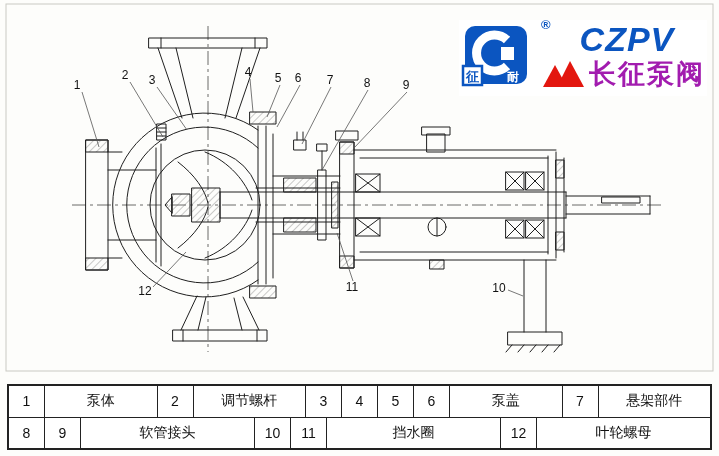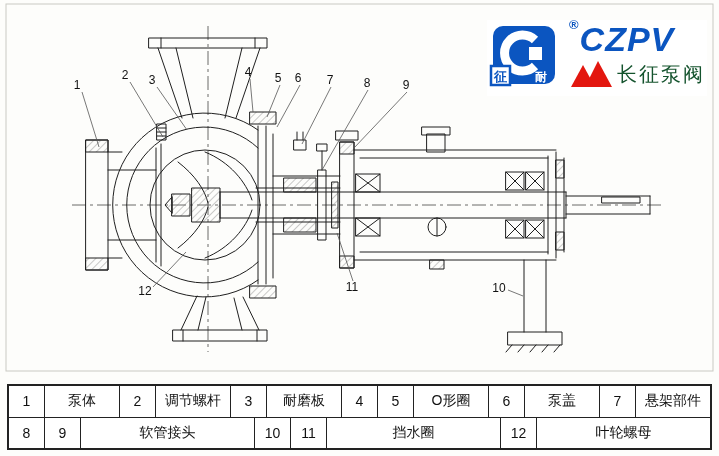--- a/index.html
+++ b/index.html
@@ -13,23 +13,23 @@
   }
   .stage { position:absolute; inset:0; background:#fdfdfb; }
   svg.drawing { position:absolute; left:0; top:0; display:block; }
 
   
   .logo { position:absolute; top:20px; right:12px; display:flex; align-items:flex-start; gap:8px; background:#fff; padding:2px; }
   .logo-mark { position:relative; width:72px; height:72px; flex:0 0 auto; }
   .logo-text { display:flex; flex-direction:column; align-items:flex-start; }
   .brand-row { display:flex; align-items:flex-start; line-height:1; }
   .reg { font-size:13px; font-weight:700; color:#0b55c0; position:relative; top:-4px; margin-right:1px; }
-  .brand { font-size:34px; font-weight:800; letter-spacing:1px; color:#0b55c0; line-height:1; font-style:italic; }
+  .brand { font-size:34px; font-weight:800; letter-spacing:1px; color:#0b55c0; line-height:1; font-style:italic;margin-left:28px; }
   .cn-row { display:flex; align-items:center; gap:4px; margin-top:4px; }
-  .cn { font-size:20px; font-weight:400; letter-spacing:2px; color:#14532d; line-height:1; }
+  .cn { font-size:27px; font-weight:700; letter-spacing:2px; color:#a21caf; line-height:1; }
 
   
   .parts-table {
     position:absolute; left:7px; right:7px; top:384px; height:66px;
     border:2px solid #222; background:#fff;
     display:flex; flex-direction:column;
   }
   .t-row { flex:1; display:flex; align-items:stretch; }
   .t-row.second { border-top:1.5px solid #222; }
   .cell {
@@ -244,24 +244,22 @@
     </div>
   </div>
 
   <div class="parts-table">
     <div class="t-row">
       <div class="cell num">1</div>
       <div class="cell name">泵体</div>
       <div class="cell num">2</div>
       <div class="cell name">调节螺杆</div>
       <div class="cell num">3</div>
-      <div class="cell name">耐磨板</div>
       <div class="cell num">4</div>
       <div class="cell num">5</div>
-      <div class="cell name">O形圈</div>
       <div class="cell num">6</div>
       <div class="cell name">泵盖</div>
       <div class="cell num">7</div>
       <div class="cell name">悬架部件</div>
     </div>
     <div class="t-row second">
       <div class="cell num">8</div>
       <div class="cell num">9</div>
       <div class="cell name">软管接头</div>
       <div class="cell num">10</div>

